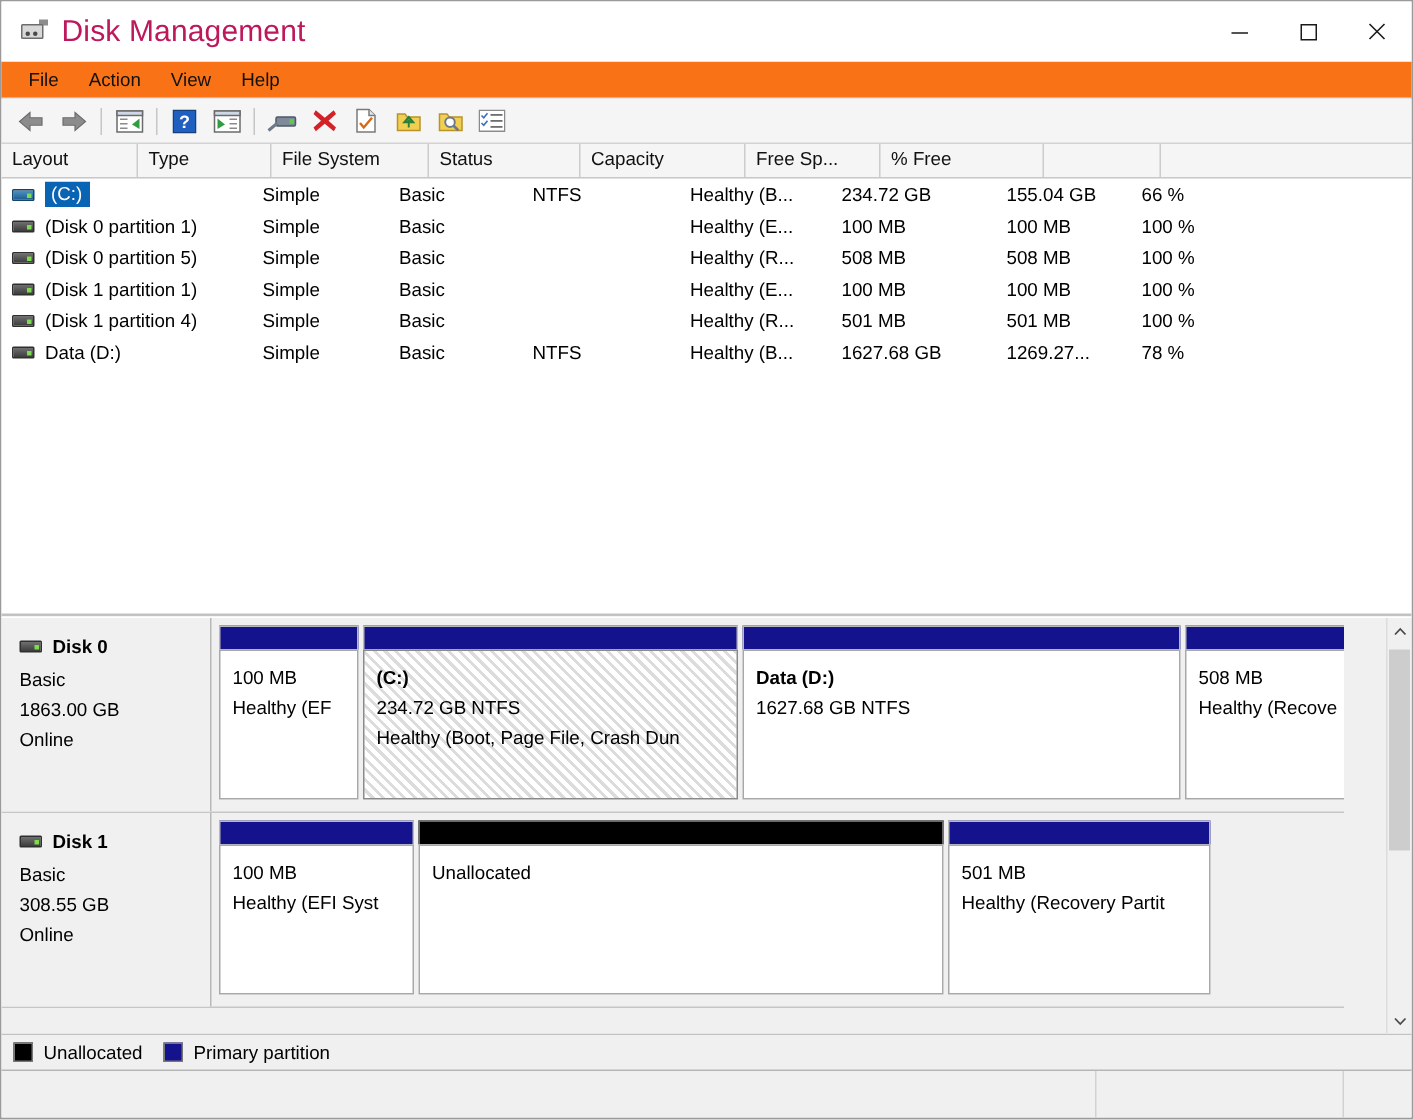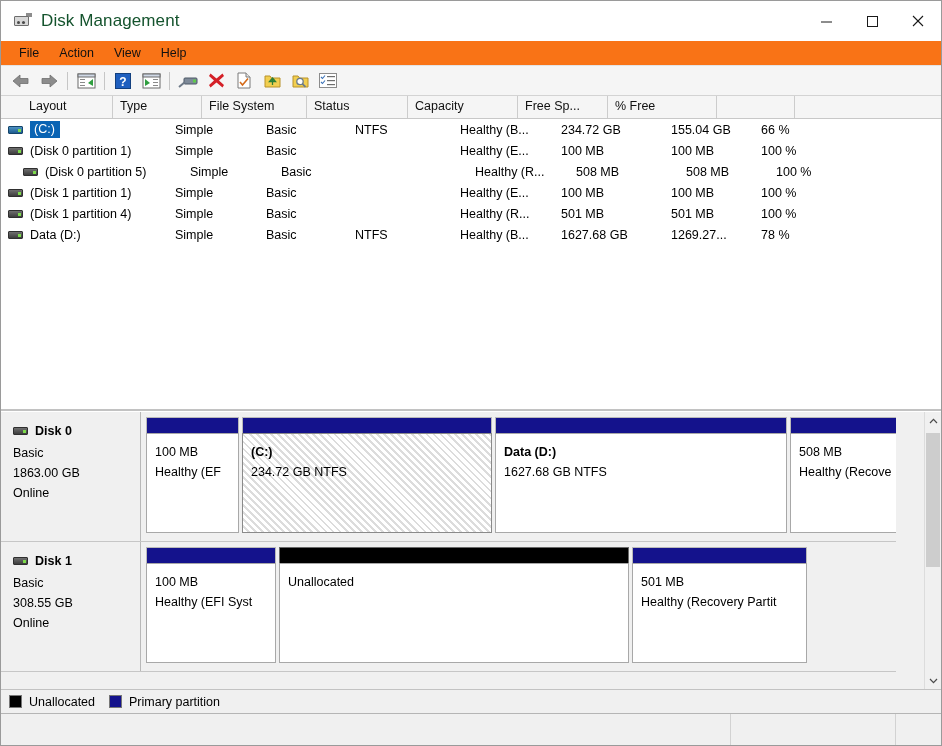--- a/index.html
+++ b/index.html
@@ -44,21 +44,21 @@
     content: ""; position: absolute;
     left: 2px; top: 4px; width: 3px; height: 3px;
     background: #4a4a4a; border-radius: 50%;
     box-shadow: 5px 0 0 #4a4a4a;
   }
   .title-icon .tab {
     position: absolute; right: 0; top: 0;
     width: 6px; height: 4px; background: #8d8d8d;
   }
   .title-text {
-    font-size: 17px; color: #14532d;
+    font-size: 20px; color: #be185d;
     letter-spacing: .1px;
   }
   .win-controls {
     position: absolute; right: 0; top: 0;
     height: 40px; display: flex;
   }
   .win-btn {
     width: 46px; height: 40px;
     display: flex; align-items: center; justify-content: center;
     background: transparent; border: none;
@@ -408,21 +408,21 @@
         <path d="M2 9 L3.5 10.5 L6 7.5" fill="none" stroke="#3b72b8" stroke-width="1.1"></path>
         <rect x="8" y="3" width="8" height="1.2" fill="#6e6e6e"></rect>
         <rect x="8" y="7" width="8" height="1.2" fill="#6e6e6e"></rect>
         <rect x="8" y="11" width="8" height="1.2" fill="#6e6e6e"></rect>
       </svg>
     </div>
   </div>
 
   <div class="listpane">
     <div class="hdr-row" id="listHeader">
-        <div class="hdr-cell" style="width: 91px; flex: 0 0 91px; margin-left: 21px;">Layout</div>
+        <div class="hdr-cell" style="width: 91px; flex: 0 0 91px;">Layout</div>
         <div class="hdr-cell" style="width: 89px; flex: 0 0 89px;">Type</div>
         <div class="hdr-cell" style="width: 105px; flex: 0 0 105px;">File System</div>
         <div class="hdr-cell" style="width: 101px; flex: 0 0 101px;">Status</div>
         <div class="hdr-cell" style="width: 110px; flex: 0 0 110px;">Capacity</div>
         <div class="hdr-cell" style="width: 90px; flex: 0 0 90px;">Free Sp...</div>
         <div class="hdr-cell" style="width: 109px; flex: 0 0 109px;">% Free</div>
         <div class="hdr-cell" style="width: 78px; flex: 0 0 78px;"></div>
       </div>
     <div class="rows" id="listRows">
         <div class="vrow">
@@ -445,21 +445,21 @@
           </div>
           <div class="vcell" style="width: 91px; flex: 0 0 91px;">Simple</div>
           <div class="vcell" style="width: 89px; flex: 0 0 89px;">Basic</div>
           <div class="vcell" style="width: 105px; flex: 0 0 105px;"></div>
           <div class="vcell" style="width: 101px; flex: 0 0 101px;">Healthy (E...</div>
           <div class="vcell" style="width: 110px; flex: 0 0 110px;">100 MB</div>
           <div class="vcell" style="width: 90px; flex: 0 0 90px;">100 MB</div>
           <div class="vcell" style="width: 109px; flex: 0 0 109px;">100 %</div>
         </div>
         <div class="vrow">
-          <div class="vcell" style="width: 167px; flex: 0 0 167px; margin-left: 15px;">
+          <div class="vcell" style="width: 167px; flex: 0 0 167px;">
             <span class="vol-icon"></span>
             <span>(Disk 0 partition 5)</span>
           </div>
           <div class="vcell" style="width: 91px; flex: 0 0 91px;">Simple</div>
           <div class="vcell" style="width: 89px; flex: 0 0 89px;">Basic</div>
           <div class="vcell" style="width: 105px; flex: 0 0 105px;"></div>
           <div class="vcell" style="width: 101px; flex: 0 0 101px;">Healthy (R...</div>
           <div class="vcell" style="width: 110px; flex: 0 0 110px;">508 MB</div>
           <div class="vcell" style="width: 90px; flex: 0 0 90px;">508 MB</div>
           <div class="vcell" style="width: 109px; flex: 0 0 109px;">100 %</div>
@@ -524,20 +524,21 @@
               <div class="part-body">
                 <div class="part-line">100 MB</div>
                 <div class="part-line">Healthy (EF</div>
               </div>
             </div>
             <div class="part" style="width: 250px; flex: 0 0 250px;">
               <div class="part-bar"></div>
               <div class="part-body selected">
                 <div class="part-line b">(C:)</div>
                 <div class="part-line">234.72 GB NTFS</div>
+                <div class="part-line">Healthy (Boot, Page File, Crash Dun</div>
               </div>
             </div>
             <div class="part" style="width: 292px; flex: 0 0 292px;">
               <div class="part-bar"></div>
               <div class="part-body">
                 <div class="part-line b">Data  (D:)</div>
                 <div class="part-line">1627.68 GB NTFS</div>
               </div>
             </div>
             <div class="part" style="width: 131px; flex: 0 0 131px;">

